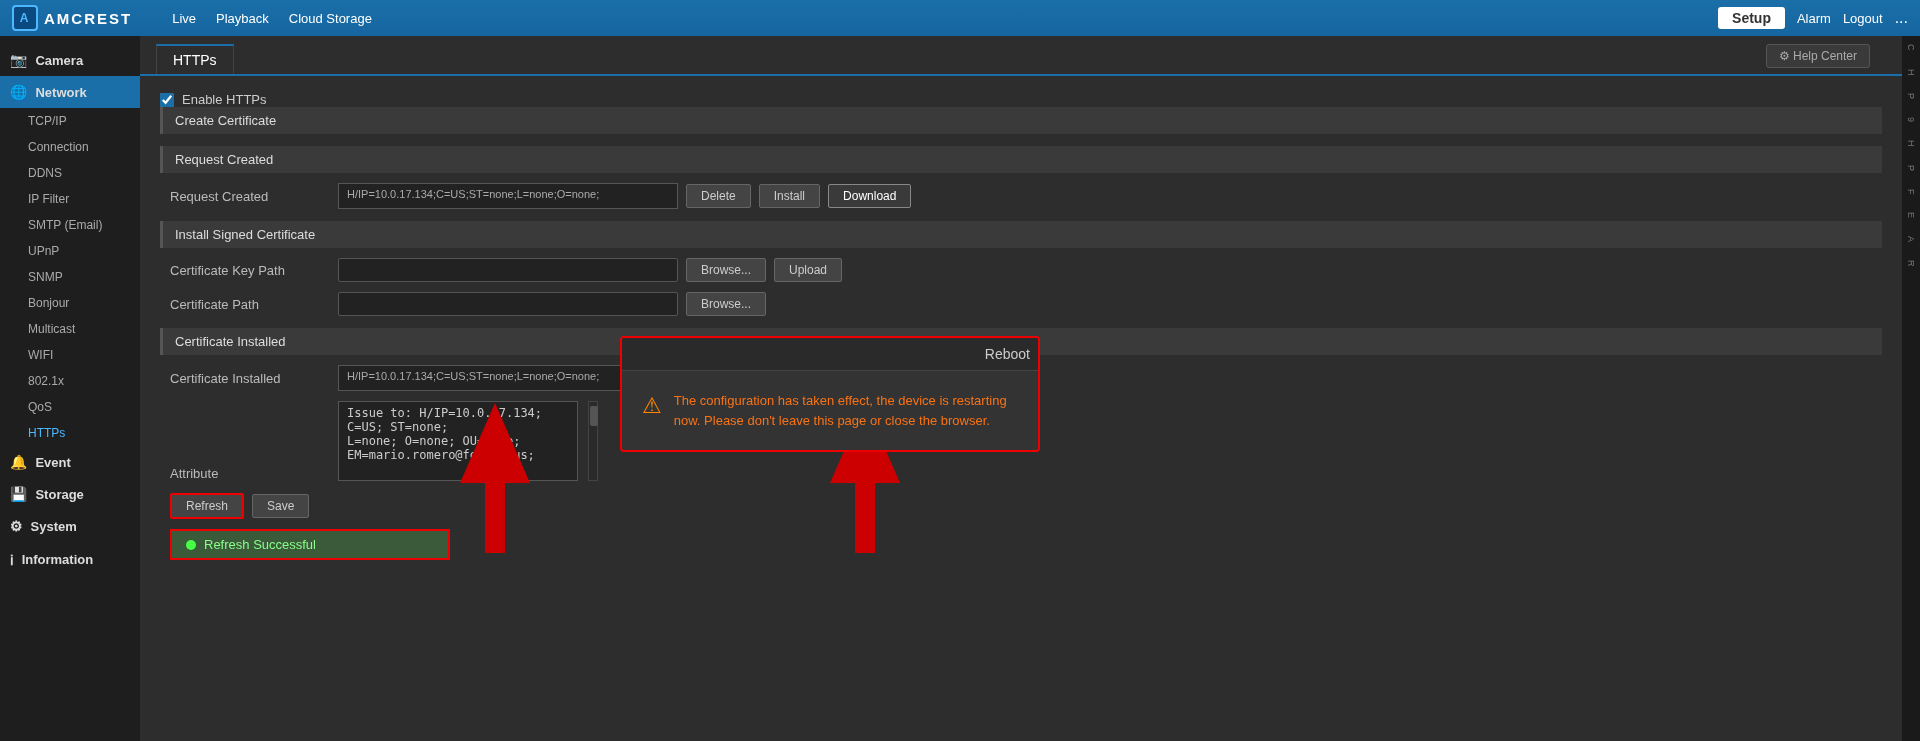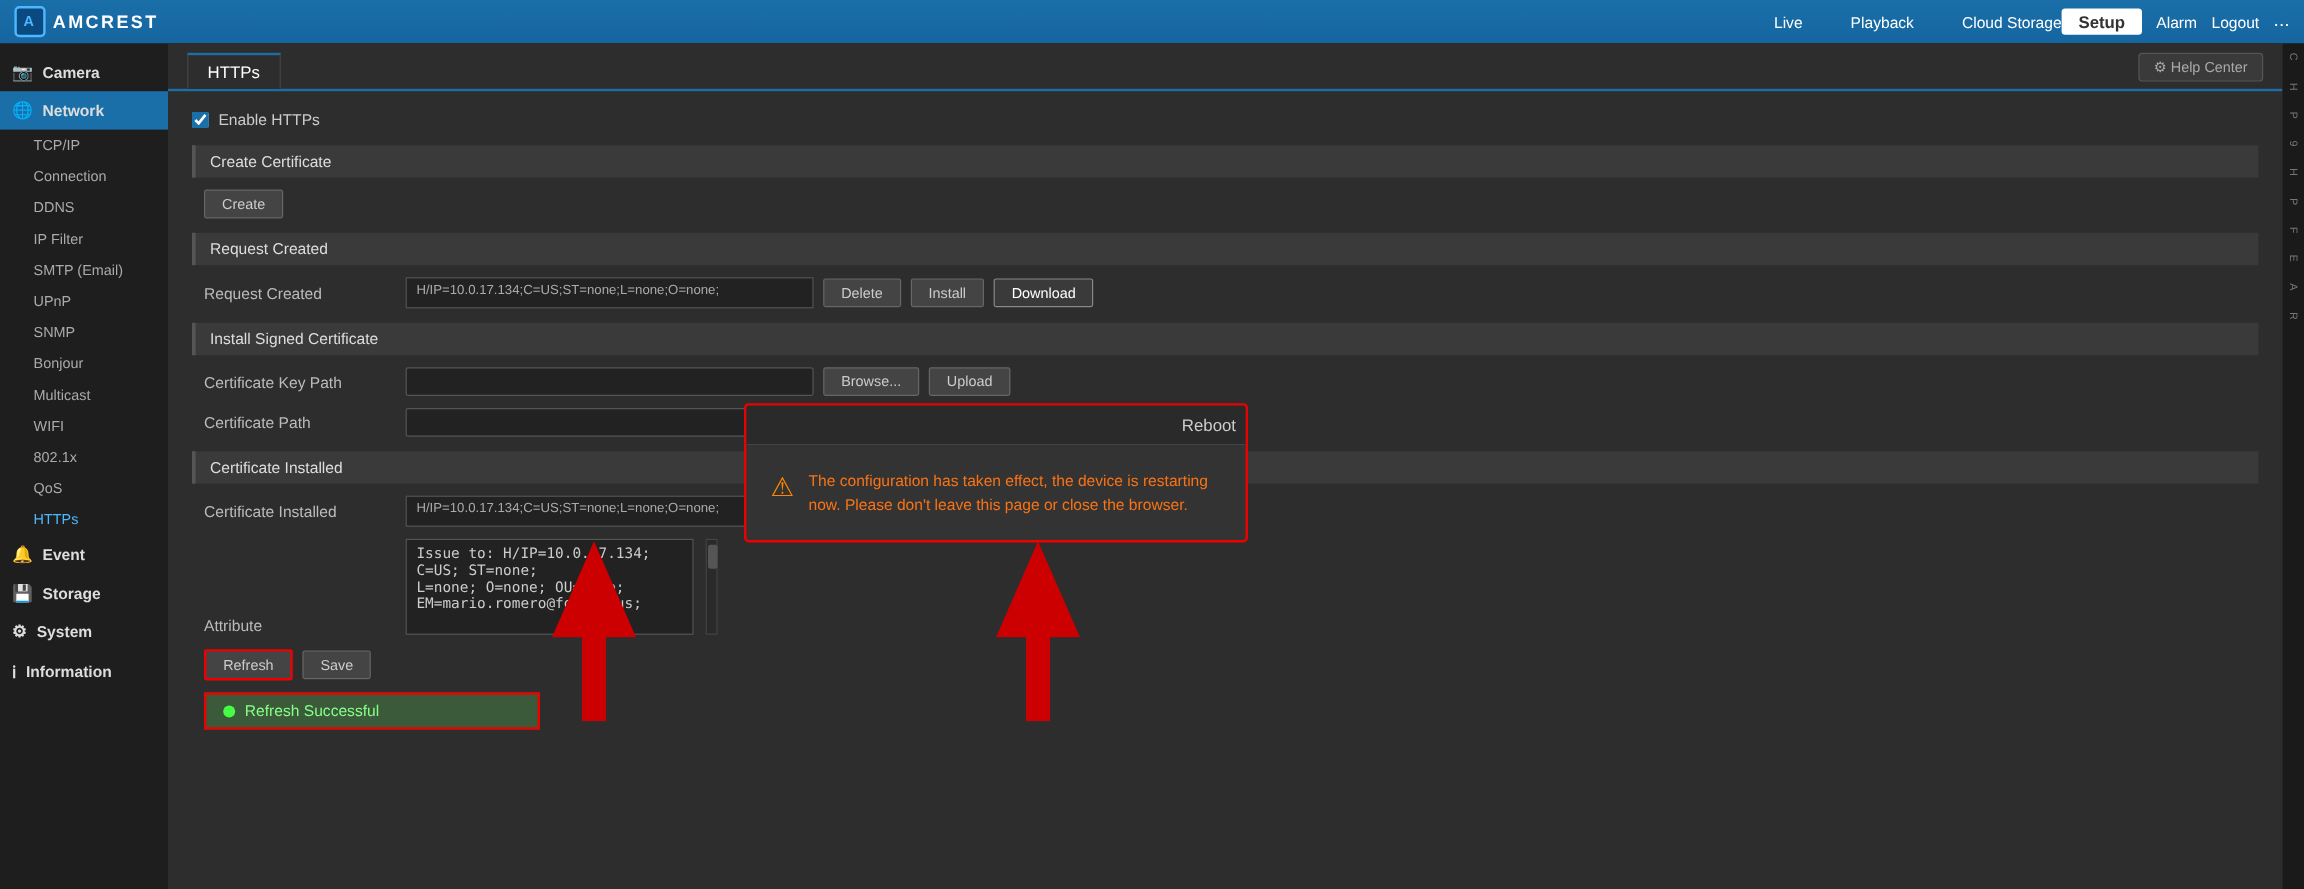--- a/index.html
+++ b/index.html
@@ -40,23 +40,23 @@
       border-radius: 4px;
       display: flex;
       align-items: center;
       justify-content: center;
       color: #4db8ff;
       font-size: 12px;
       font-weight: bold;
     }
     .nav-links {
       display: flex;
-      gap: 40px;
+      gap: 20px;
       flex: 1;
-      justify-content: flex-end;
+      justify-content: flex-start;
     }
     .nav-link {
       color: #fff;
       text-decoration: none;
       font-size: 13px;
       cursor: pointer;
       padding: 2px 0;
     }
     .nav-right {
       display: flex;
@@ -142,21 +142,21 @@
       color: #fff;
       padding: 6px 16px;
       font-size: 14px;
       border-top: 2px solid #1a6fa8;
       border-left: 1px solid #444;
       border-right: 1px solid #444;
     }
     .help-center-btn {
       position: absolute;
       top: 8px;
-      right: 16px;
+      right: 32px;
       background: #3a3a3a;
       border: 1px solid #555;
       color: #aaa;
       padding: 4px 12px;
       border-radius: 3px;
       cursor: pointer;
       font-size: 12px;
       display: flex;
       align-items: center;
       gap: 6px;
@@ -165,21 +165,20 @@
     .content-body {
       padding: 16px 20px;
       position: relative;
     }
 
     
     .enable-https {
       display: flex;
       align-items: center;
       gap: 8px;
-      margin-bottom: 14px;
     }
     .enable-https input[type=checkbox] {
       width: 14px;
       height: 14px;
       accent-color: #1a6fa8;
     }
 
     .section-header-bar {
       background: #3a3a3a;
       padding: 6px 12px;
@@ -395,23 +394,20 @@
 
     <div class="content-body">
 
       <div class="enable-https">
         <input type="checkbox" checked="" style="">
         <span>Enable HTTPs</span>
       </div>
 
       <div class="section-block">
         <div class="section-header-bar">Create Certificate</div>
-        <div class="action-row">
-          <button class="btn">Create</button>
-        </div>
       </div>
 
       <div class="section-block">
         <div class="section-header-bar">Request Created</div>
         <div class="form-row">
           <span class="form-label">Request Created</span>
           <div class="cert-value-field">H/IP=10.0.17.134;C=US;ST=none;L=none;O=none;</div>
           <button class="btn">Delete</button>
           <button class="btn">Install</button>
           <button class="btn btn-highlight">Download</button>

